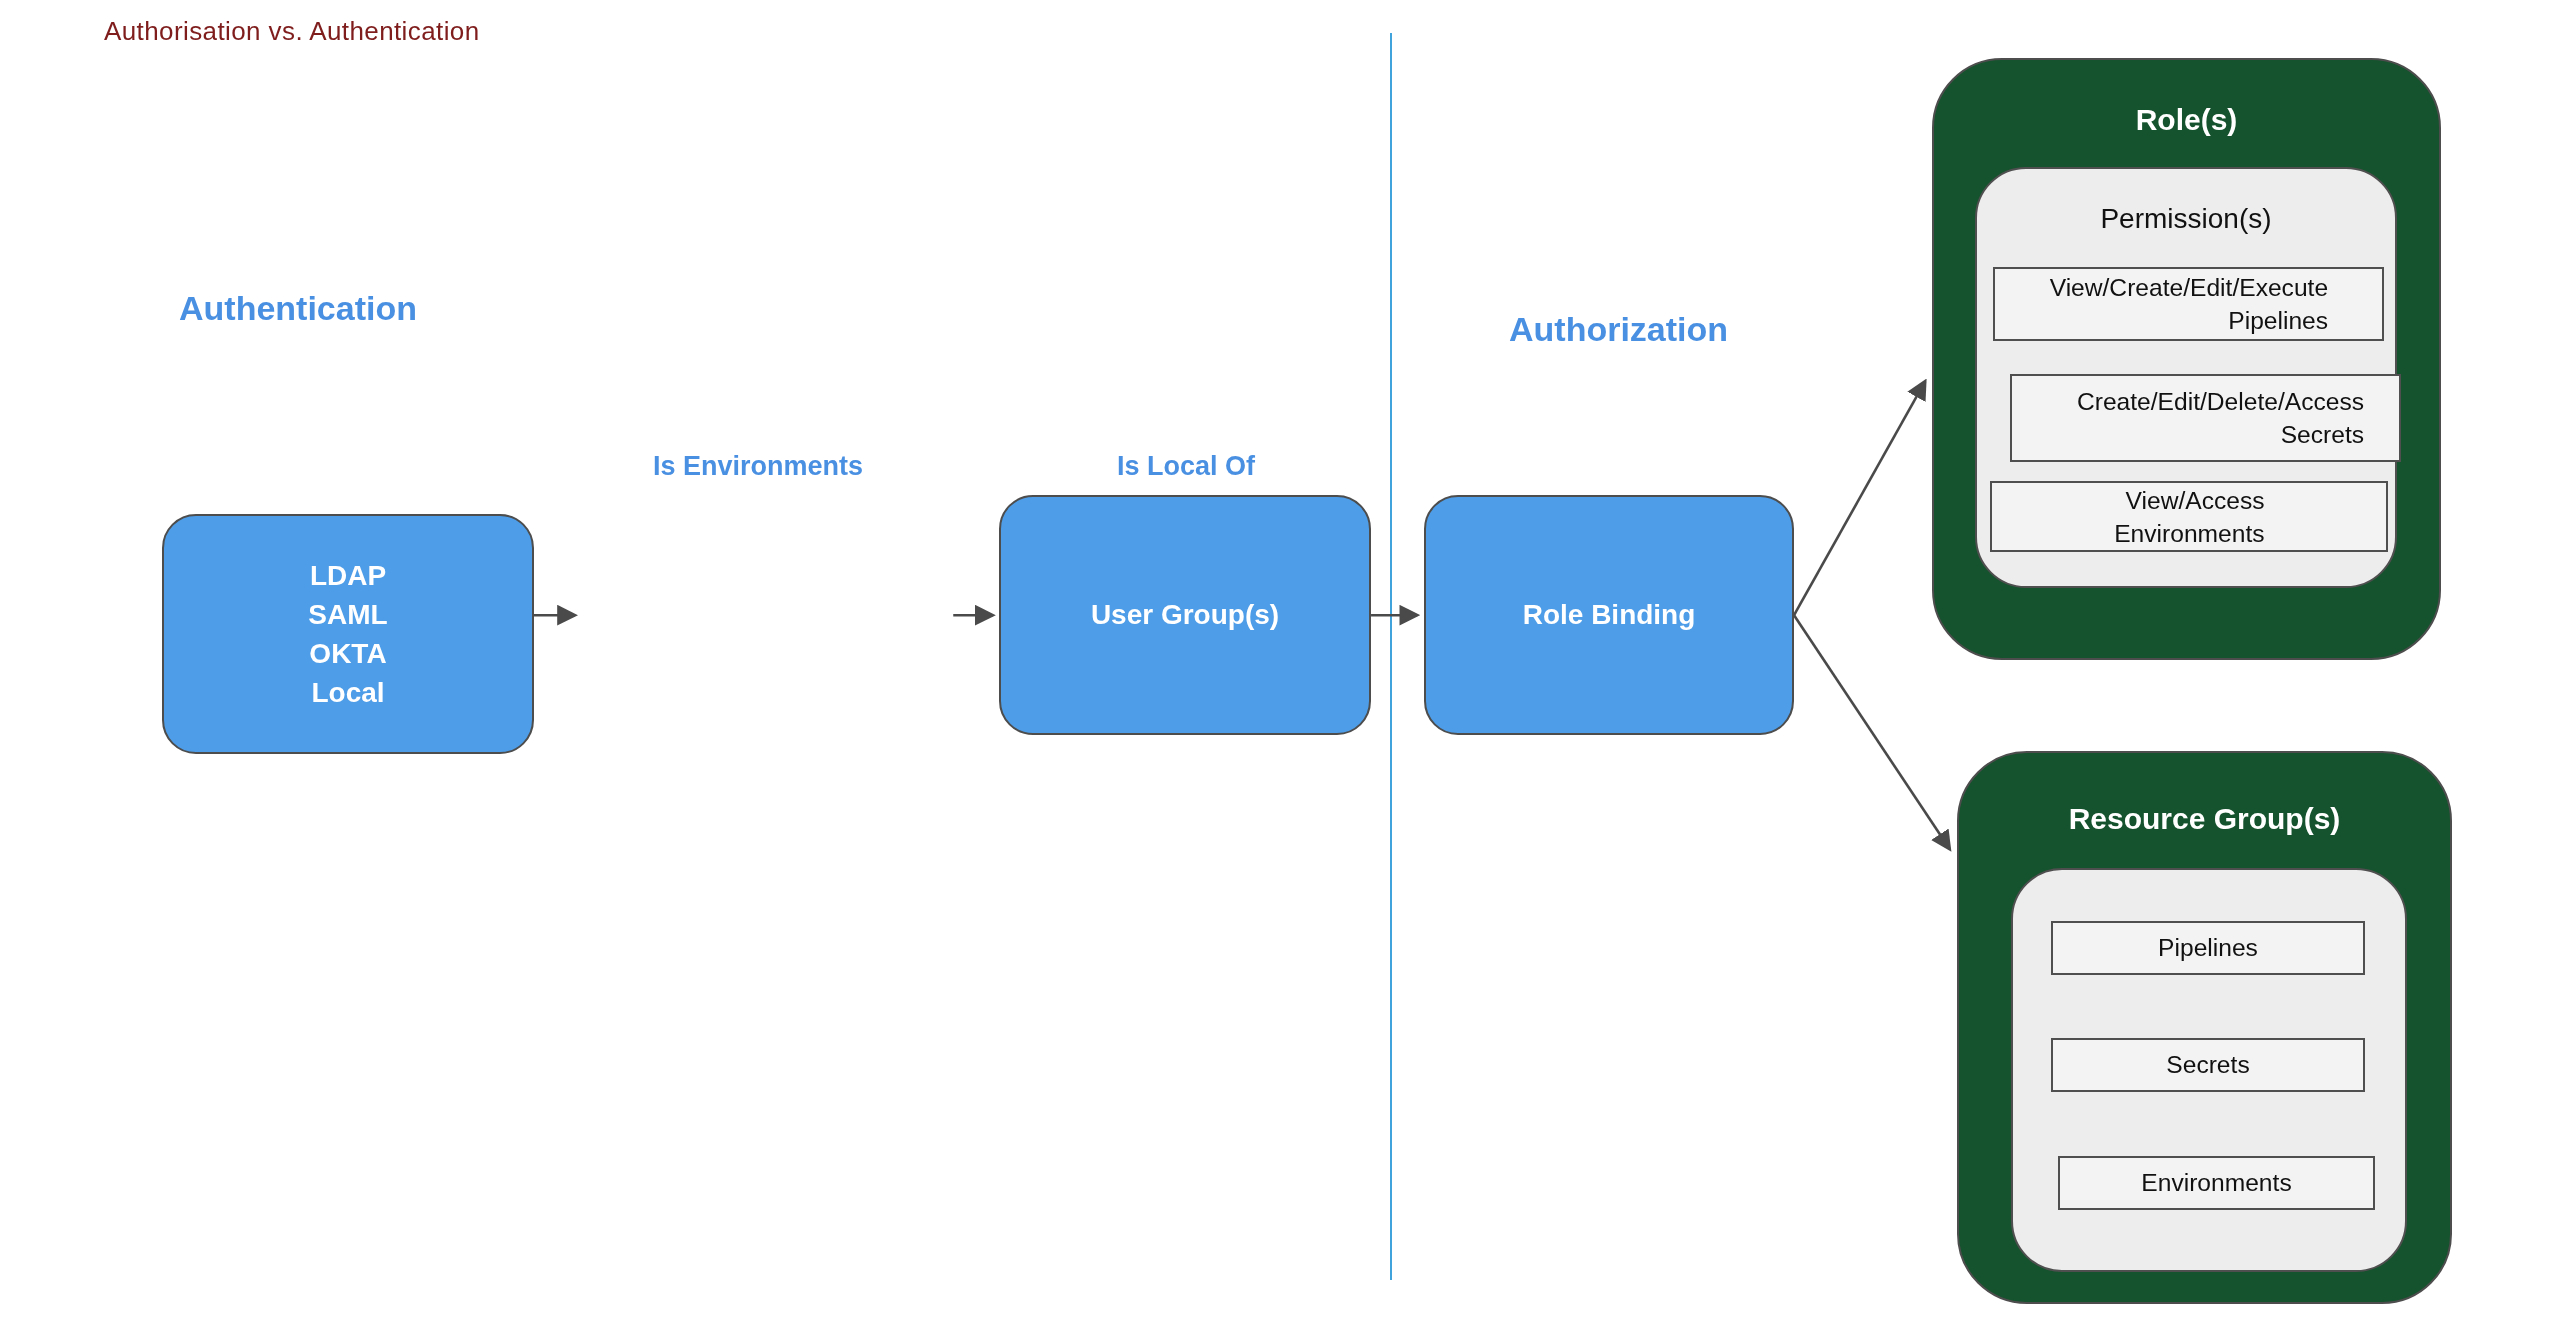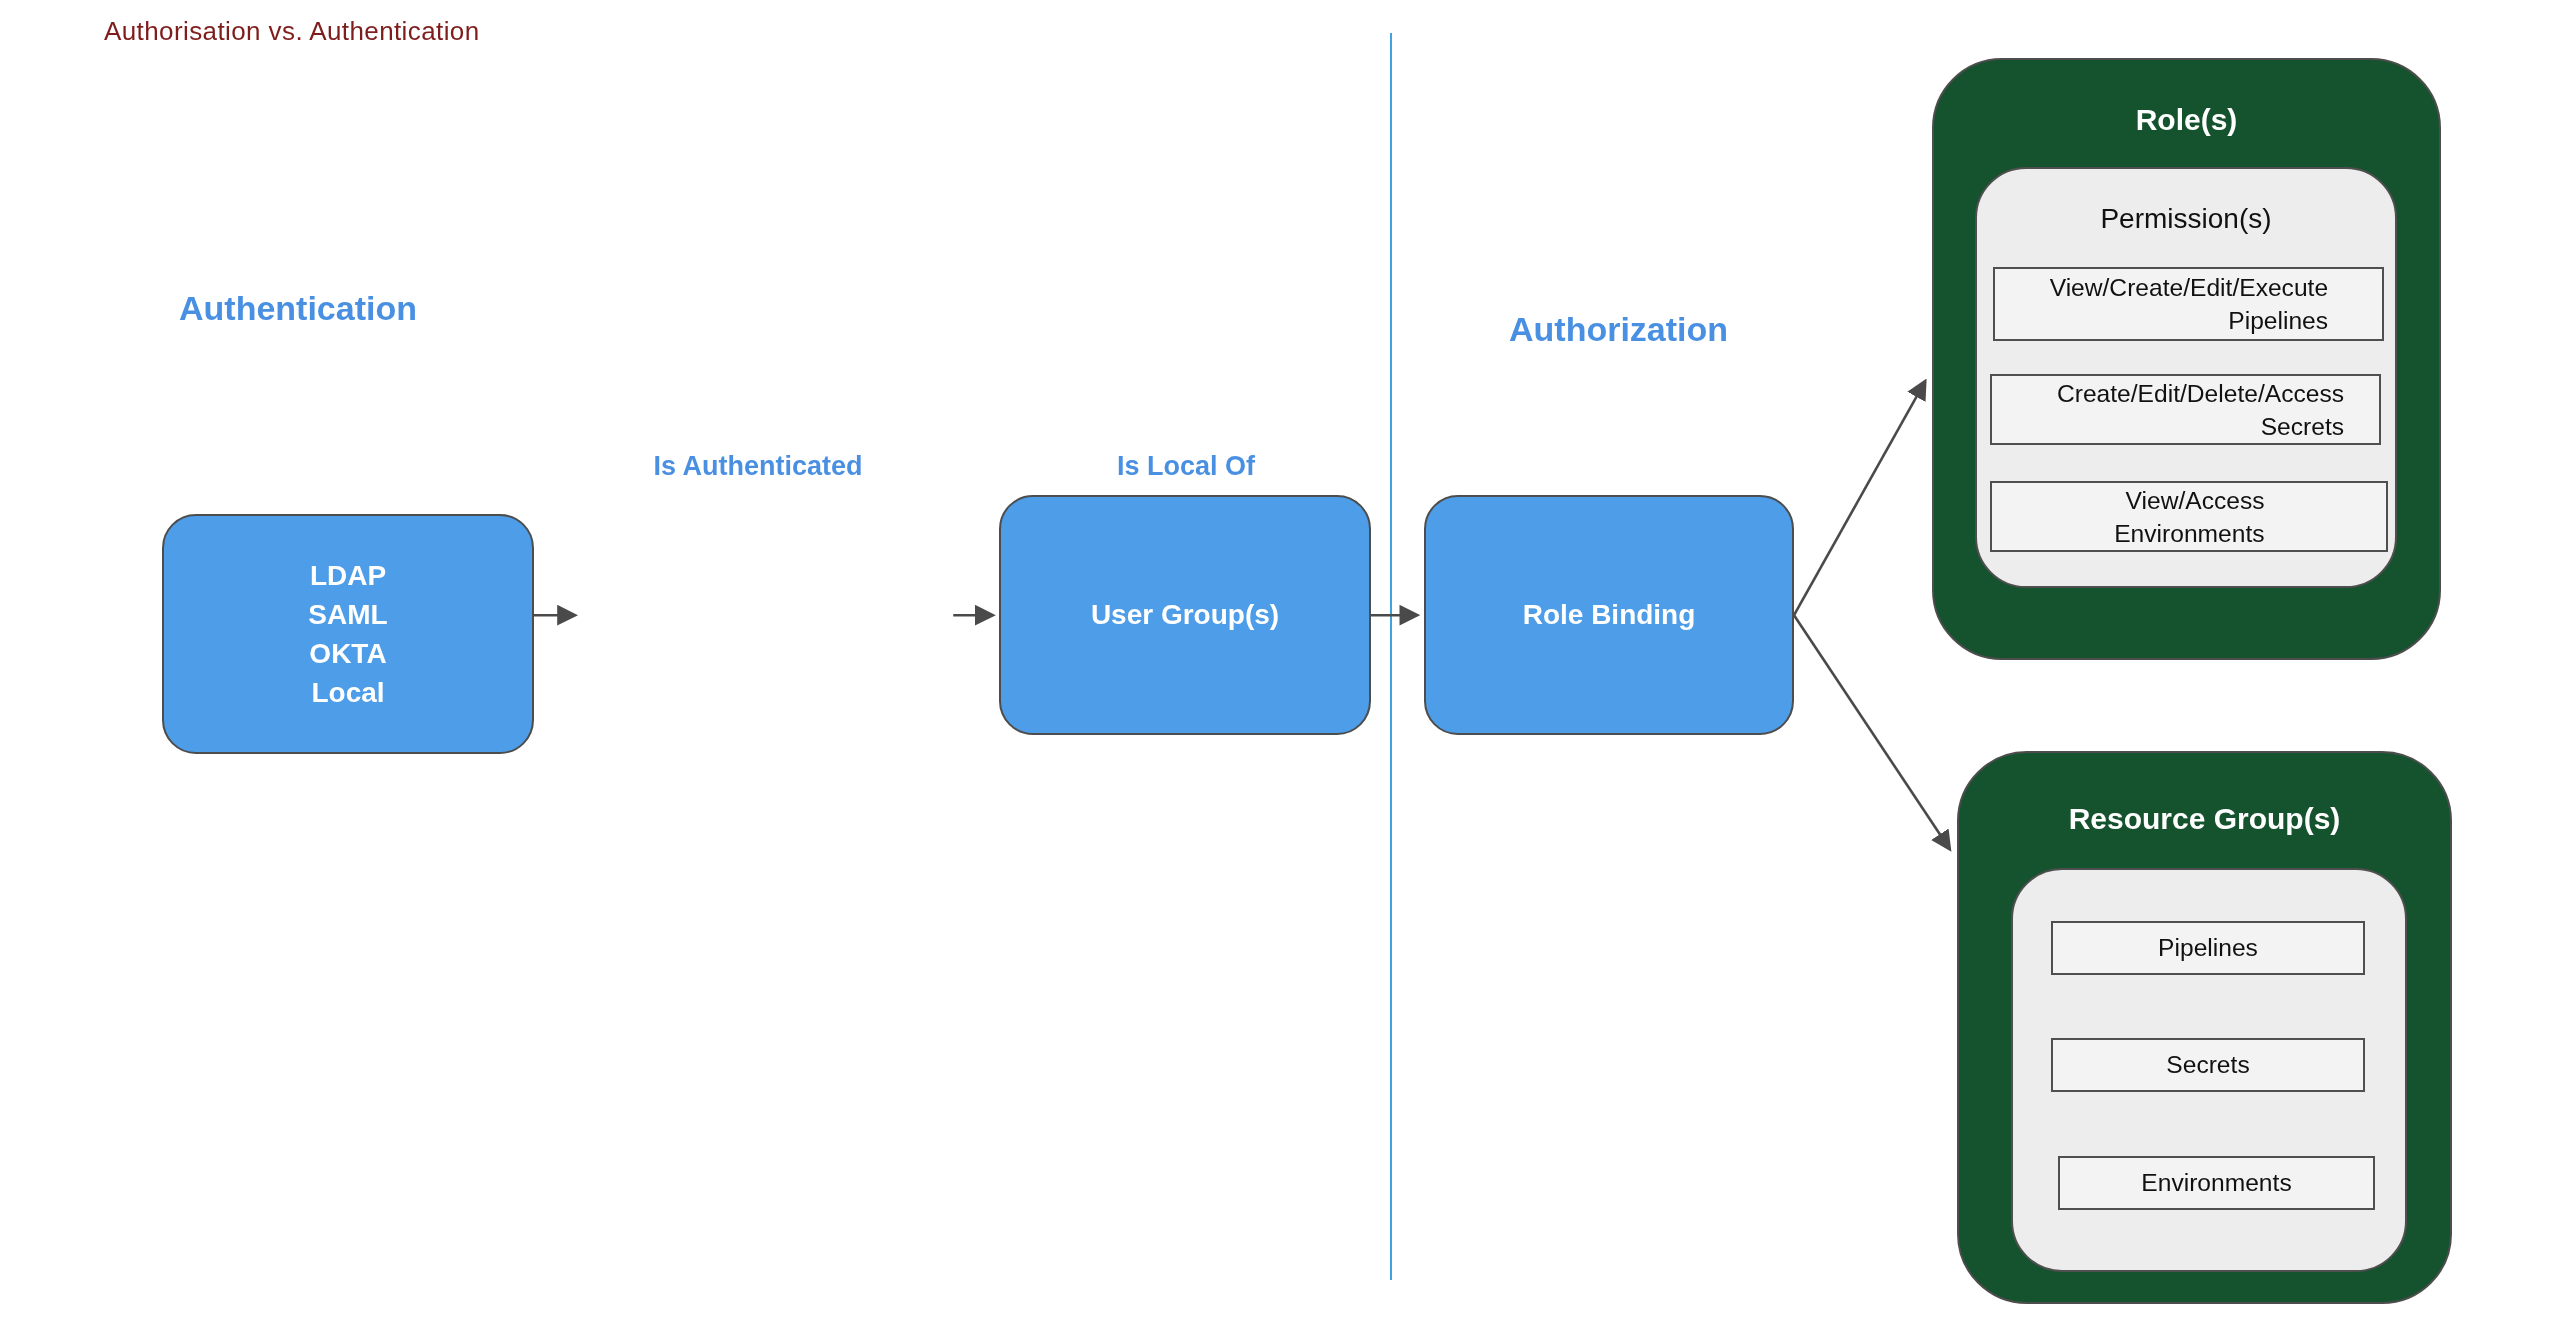--- a/index.html
+++ b/index.html
@@ -79,39 +79,39 @@
   }
 
   .item {
     position: absolute; background: #F3F3F4; border: 2.2px solid #4F4F4F;
     box-sizing: border-box;
     display: flex; align-items: center; justify-content: center;
     text-align: right; font-size: 24.6px; color: #111111;
   }
   .two-line { line-height: 33px; white-space: pre-line; }
   .perm-0 { left: 16.4px; top: 98px; width: 391px; height: 74px; }
-  .perm-1 { left: 13px; top: 205px; width: 391px; height: 71px; padding-left: 30px; }
+  .perm-1 { left: 33px; top: 205px; width: 391px; height: 88px; padding-left: 30px; }
   .perm-2 { left: 13.4px; top: 312px; width: 398px; height: 71px; }
   .res-0  { left: 38px; top: 51px;  width: 314px; height: 54px; }
   .res-1  { left: 38px; top: 168px; width: 314px; height: 54px; }
   .res-2  { left: 45px; top: 286px; width: 317px; height: 54px; }
 </style>
 </head>
 <body>
 
 <div class="stage">
 
   <div class="doc-title">Authorisation vs. Authentication</div>
 
   <div class="divider"></div>
 
   <div class="section-heading heading-authentication">Authentication</div>
   <div class="section-heading heading-authorization">Authorization</div>
 
-  <div class="edge-label label-authenticated">Is Authenticated</div>
+  <div class="edge-label label-authenticated">Is Environments</div>
   <div class="edge-label label-member">Is Local Of</div>
 
   <div class="node node-idp multiline">LDAP
 SAML
 OKTA
 Local</div>
   <div class="node node-user-groups">User Group(s)</div>
   <div class="node node-role-binding">Role Binding</div>
 
   <svg class="connectors" viewBox="0 0 3459 1771" xmlns="http://www.w3.org/2000/svg">

